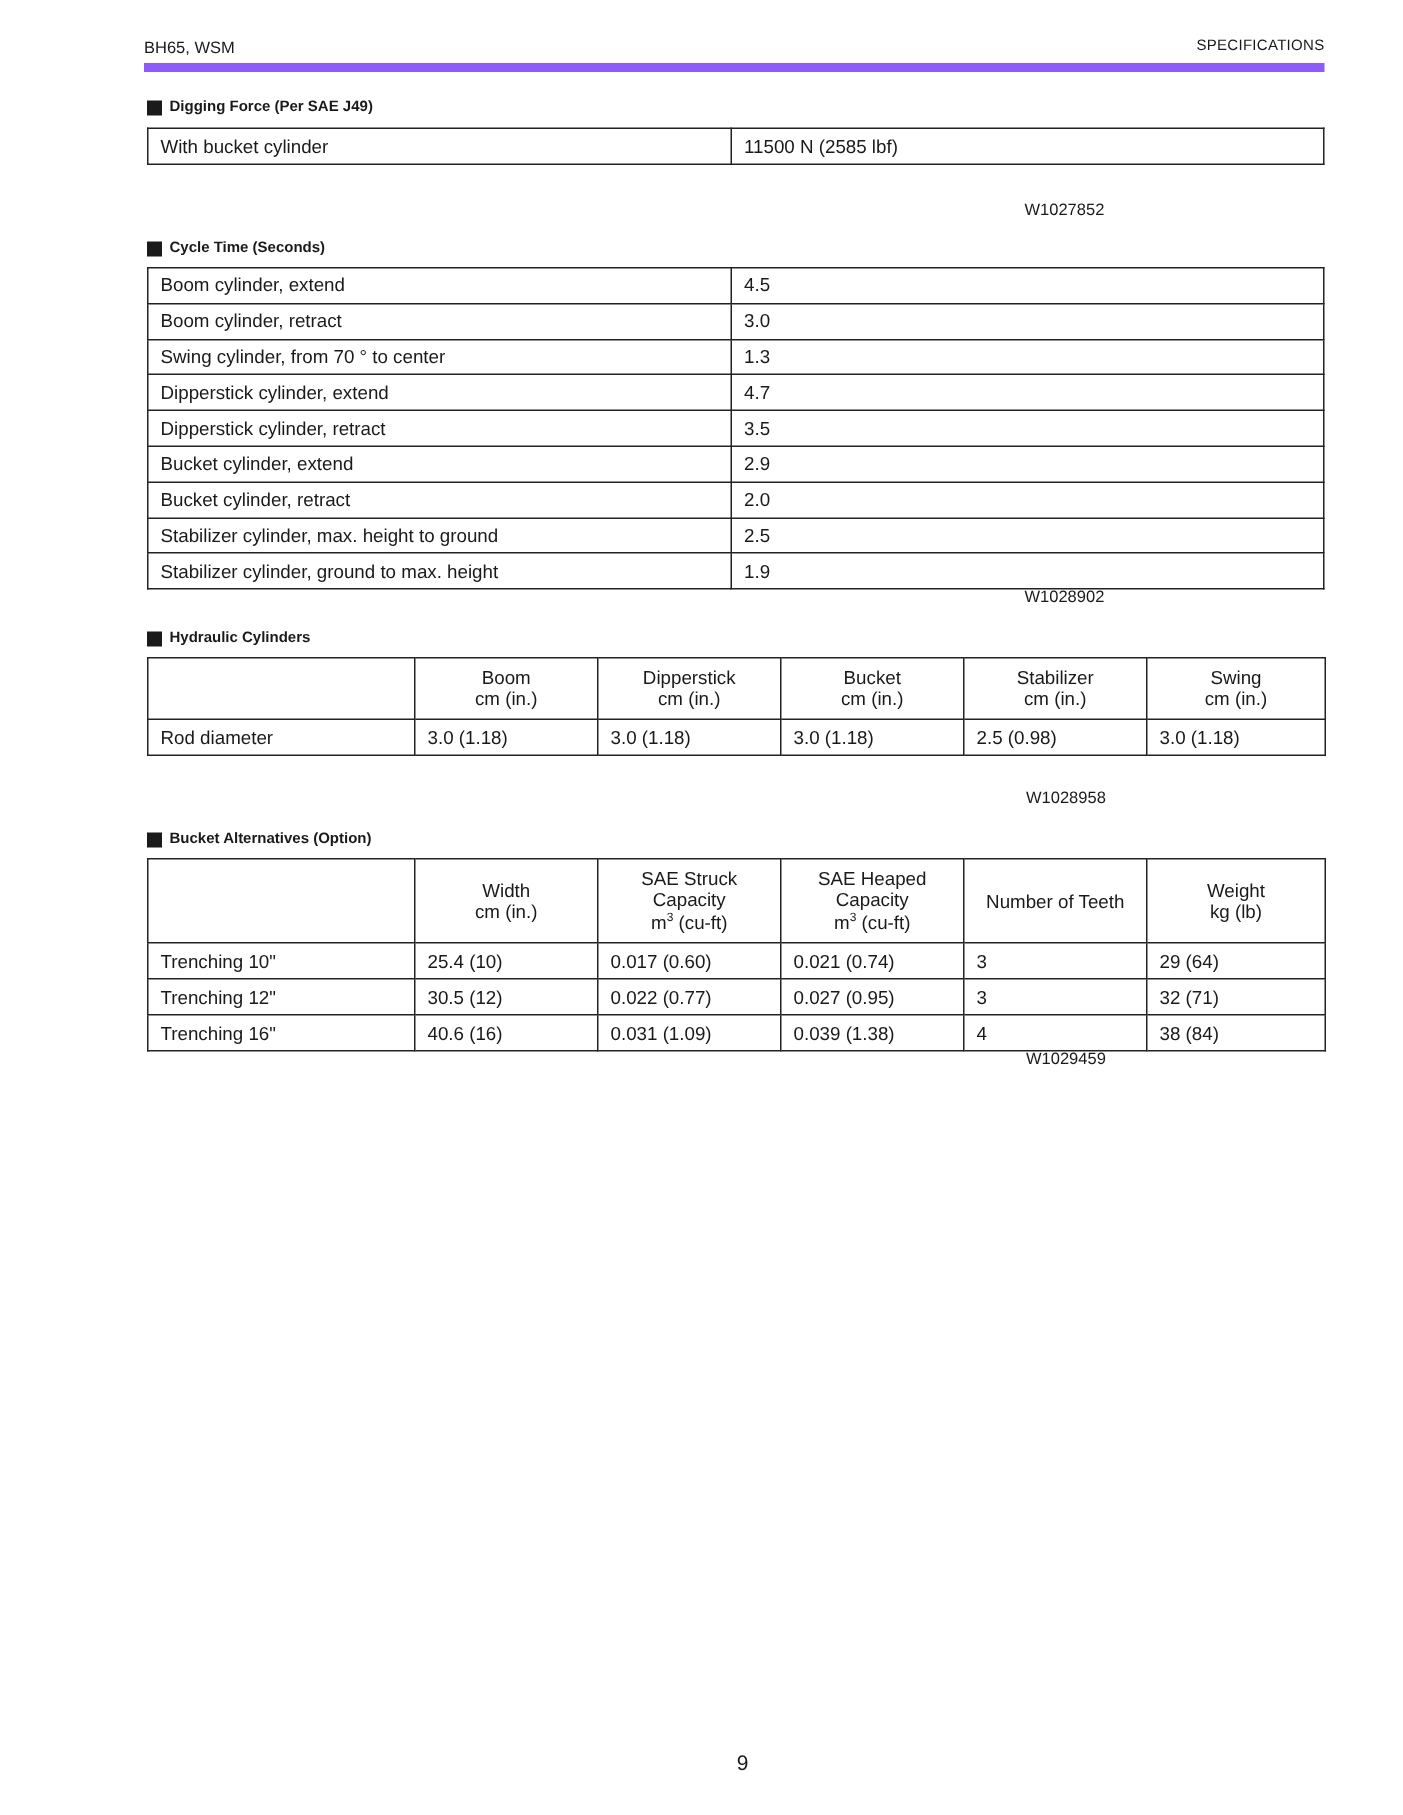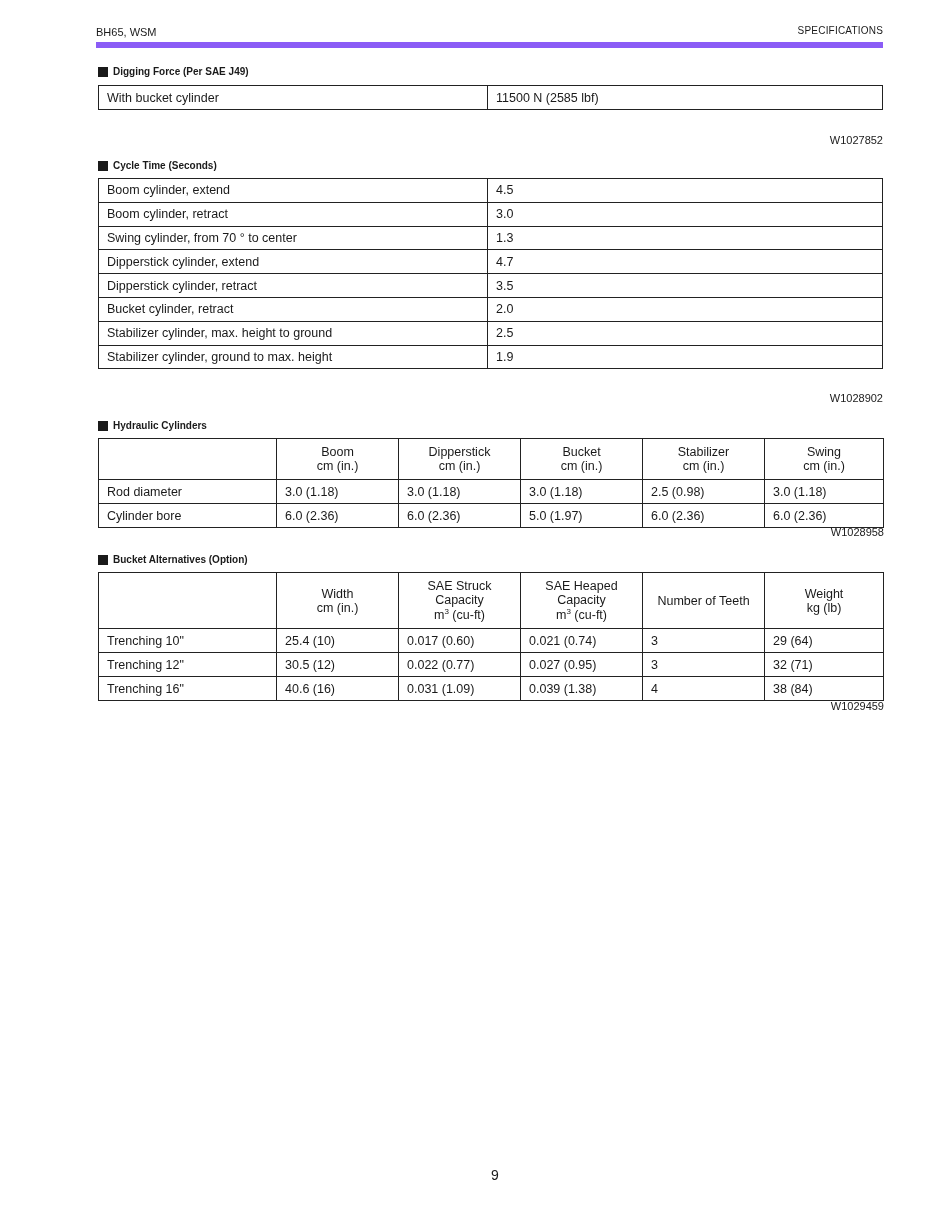--- a/index.html
+++ b/index.html
@@ -23,21 +23,21 @@
   table.spec {
     position: absolute; border-collapse: collapse; font-size: 12.5px;
   }
   table.spec td, table.spec th {
     border: 1px solid #222; padding: 0 8px; font-weight: normal;
   }
   table.spec td.label { text-align: left; }
   table.spec td.val, table.spec th { }
 
   .code {
-    position: absolute; font-size: 11px; text-align: right; width: 200px;
+    position: absolute; font-size: 11px; text-align: left; width: 200px;
   }
   .page-number {
     position: absolute; left: 0; width: 990px; top: 1167px; text-align: center; font-size: 14px;
   }
 </style>
 </head>
 <body>
 
 <div class="header">
   <span class="left">BH65, WSM</span>
@@ -76,20 +76,24 @@
         <td class="label">Swing cylinder, from 70 ° to center</td>
         <td class="val">1.3</td>
       </tr>
   <tr style="height:23.8px;">
         <td class="label">Dipperstick cylinder, extend</td>
         <td class="val">4.7</td>
       </tr>
   <tr style="height:23.8px;">
         <td class="label">Dipperstick cylinder, retract</td>
         <td class="val">3.5</td>
+      </tr>
+  <tr style="height:23.8px;">
+        <td class="label">Bucket cylinder, extend</td>
+        <td class="val">2.9</td>
       </tr>
   <tr style="height:23.8px;">
         <td class="label">Bucket cylinder, retract</td>
         <td class="val">2.0</td>
       </tr>
   <tr style="height:23.8px;">
         <td class="label">Stabilizer cylinder, max. height to ground</td>
         <td class="val">2.5</td>
       </tr>
   <tr style="height:23.8px;">
@@ -130,28 +134,20 @@
         </th>
   </tr>
   <tr style="height:24px;">
     <td class="label">Rod diameter</td>
     <td class="val" style="width:105px;">3.0 (1.18)</td>
     <td class="val" style="width:105px;">3.0 (1.18)</td>
     <td class="val" style="width:105px;">3.0 (1.18)</td>
     <td class="val" style="width:105px;">2.5 (0.98)</td>
     <td class="val">3.0 (1.18)</td>
   </tr>
-  <tr style="height:24px;">
-    <td class="label">Cylinder bore</td>
-    <td class="val">6.0 (2.36)</td>
-    <td class="val">6.0 (2.36)</td>
-    <td class="val">5.0 (1.97)</td>
-    <td class="val">6.0 (2.36)</td>
-    <td class="val">6.0 (2.36)</td>
-  </tr>
 </tbody>
   </table>
 <div class="code" style="left:684px; top:526px;">W1028958</div>
 
 <div class="section-title" style="top:554px;">
   <span class="bullet"></span>
   <span>Bucket Alternatives (Option)</span>
 </div>
 <table class="spec" style="left:98px; top:572px; width:786px;">
   <tbody>

